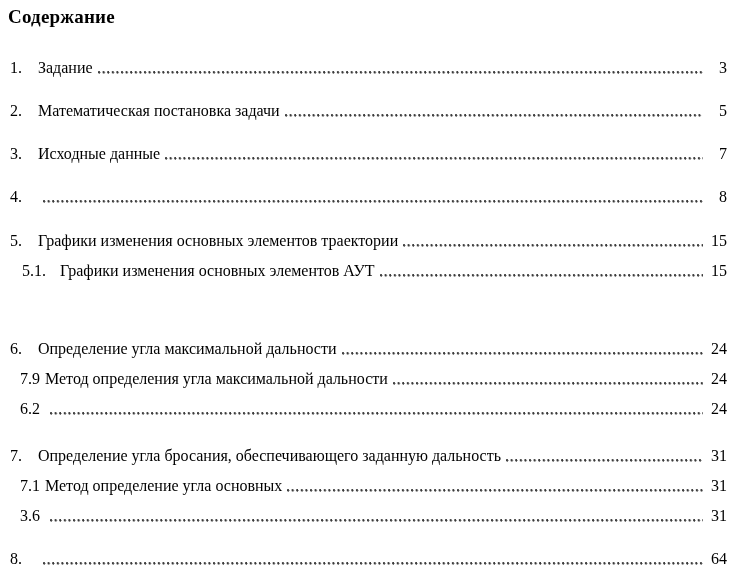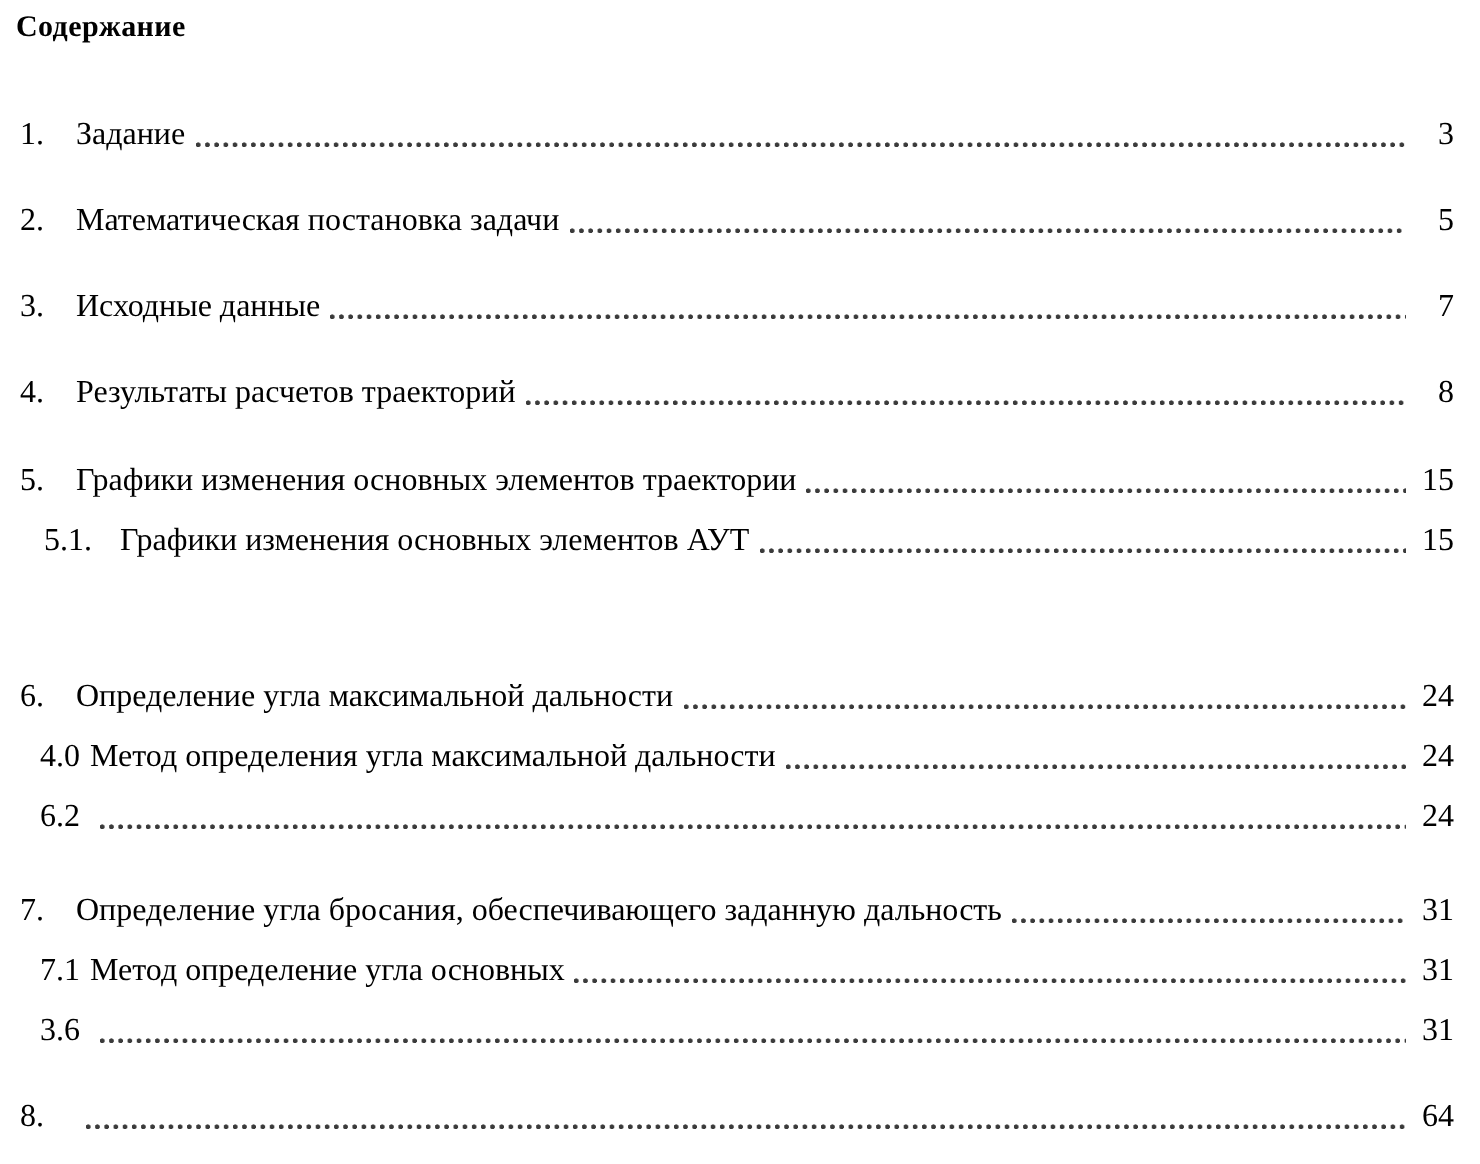--- a/index.html
+++ b/index.html
@@ -14,21 +14,21 @@
     background: #ffffff;
     font-family: "Liberation Serif", serif;
     color: #000000;
     overflow: hidden;
   }
   .doc-title {
     position: absolute;
     left: 8px;
     top: 6px;
     margin: 0;
-    font-size: 15px;
+    font-size: 19px;
     font-weight: bold;
     letter-spacing: 0.2px;
   }
   .toc-row {
     position: absolute;
     left: 0;
     right: 13px;
     display: flex;
     align-items: flex-end;
     font-size: 16px;
@@ -78,21 +78,20 @@
 
   <div class="toc-row lvl-main" style="top:144px">
     <span class="num">3.</span>
     <span class="label">Исходные данные</span>
     <span class="leader"></span>
     <span class="page">7</span>
   </div>
 
   <div class="toc-row lvl-main" style="top:187px">
     <span class="num">4.</span>
-    <span class="label">Результаты расчетов траекторий</span>
     <span class="leader"></span>
     <span class="page">8</span>
   </div>
 
   <div class="toc-row lvl-main" style="top:231px">
     <span class="num">5.</span>
     <span class="label">Графики изменения основных элементов траектории</span>
     <span class="leader"></span>
     <span class="page">15</span>
   </div>
@@ -106,21 +105,21 @@
 
 
   <div class="toc-row lvl-main" style="top:339px">
     <span class="num">6.</span>
     <span class="label">Определение угла максимальной дальности</span>
     <span class="leader"></span>
     <span class="page">24</span>
   </div>
 
   <div class="toc-row lvl-sub2" style="top:369px">
-    <span class="num">4.0</span>
+    <span class="num">7.9</span>
     <span class="label">Метод определения угла максимальной дальности</span>
     <span class="leader"></span>
     <span class="page">24</span>
   </div>
 
   <div class="toc-row lvl-sub2" style="top:399px">
     <span class="num">6.2</span>
     <span class="leader"></span>
     <span class="page">24</span>
   </div>

